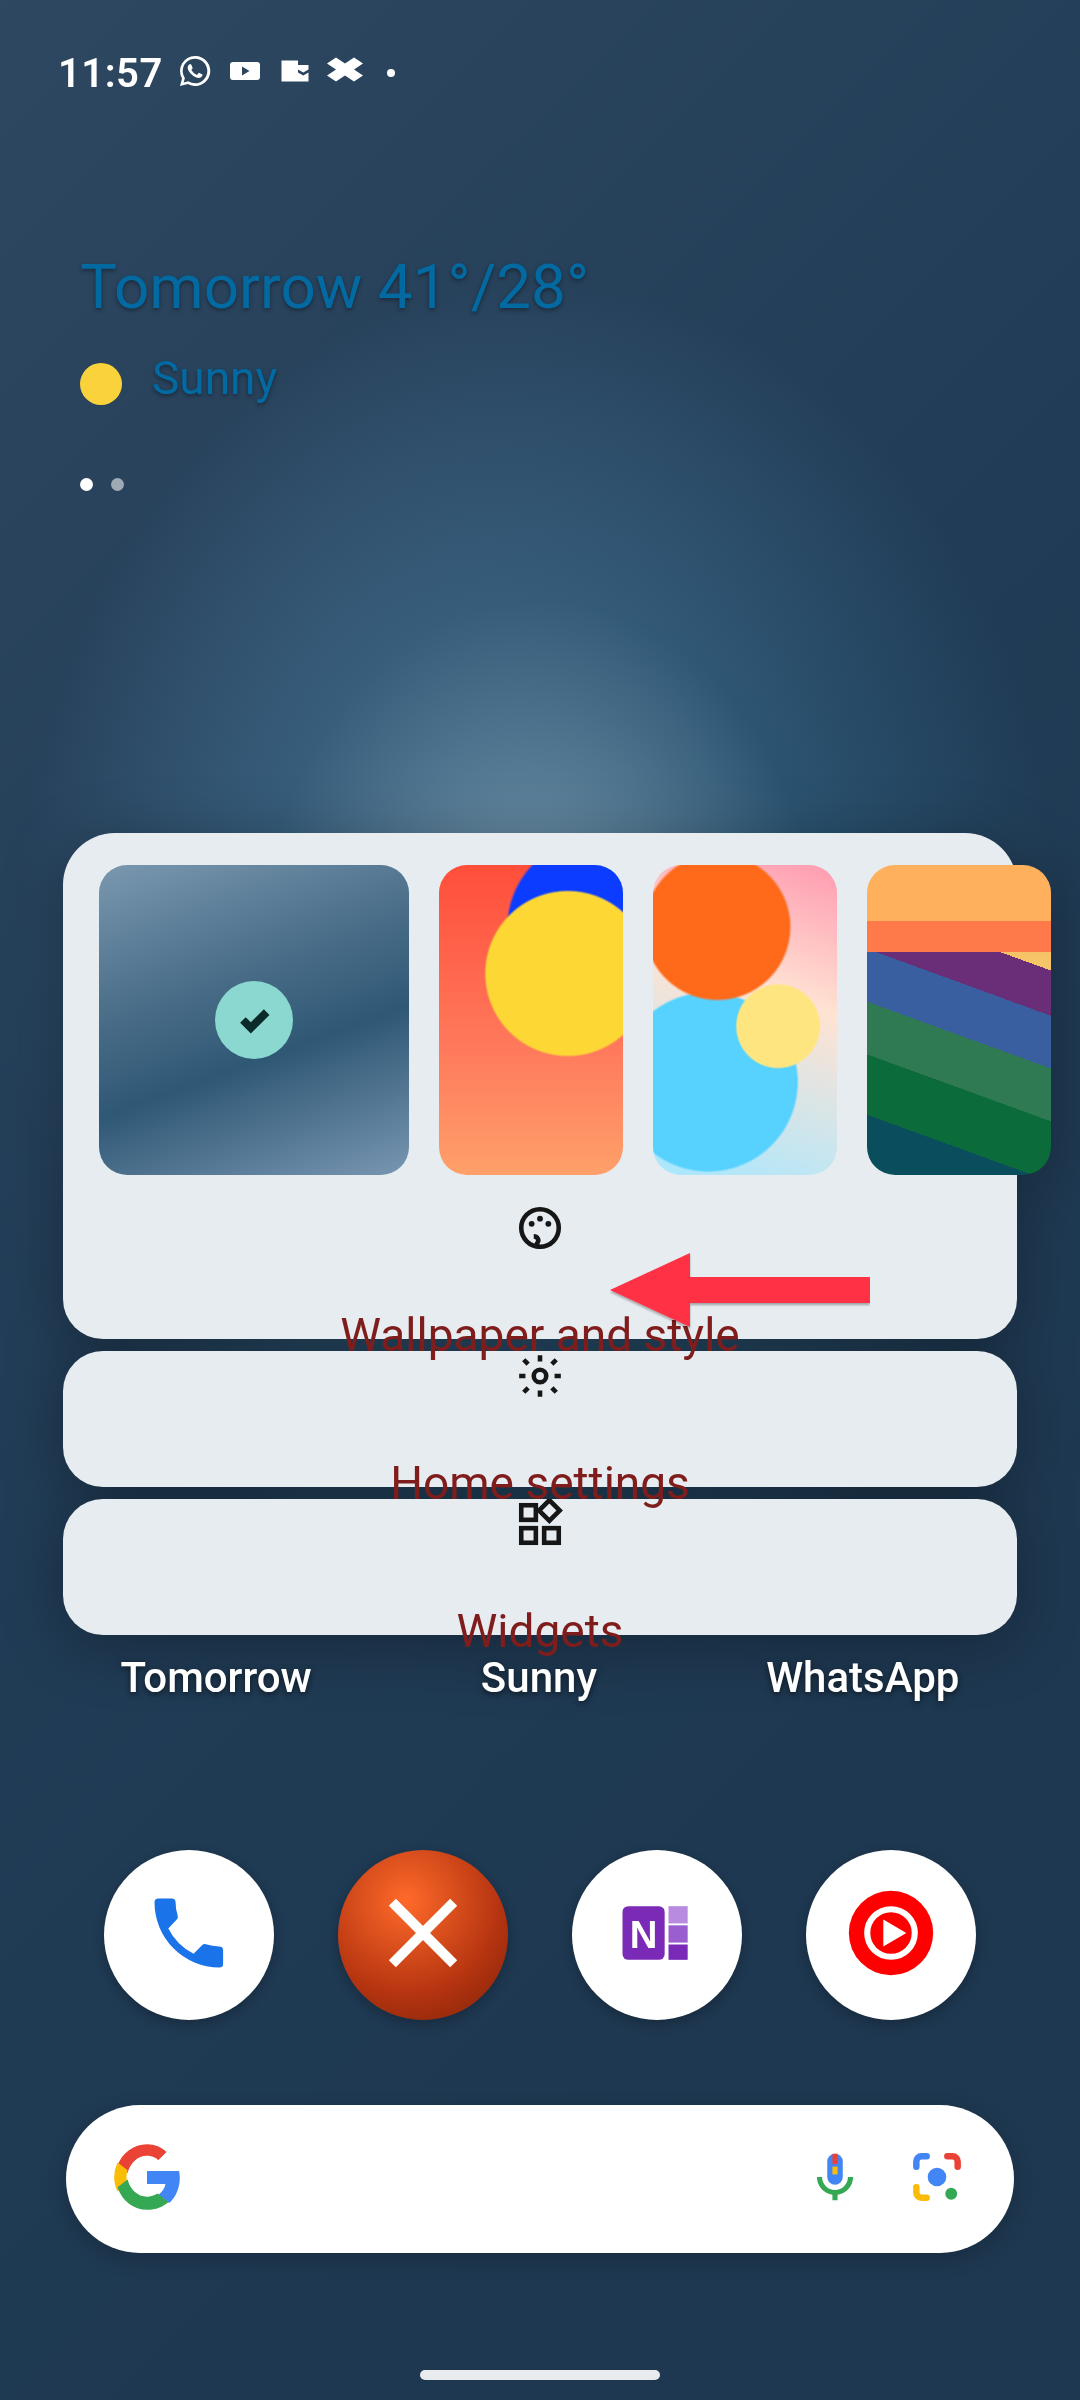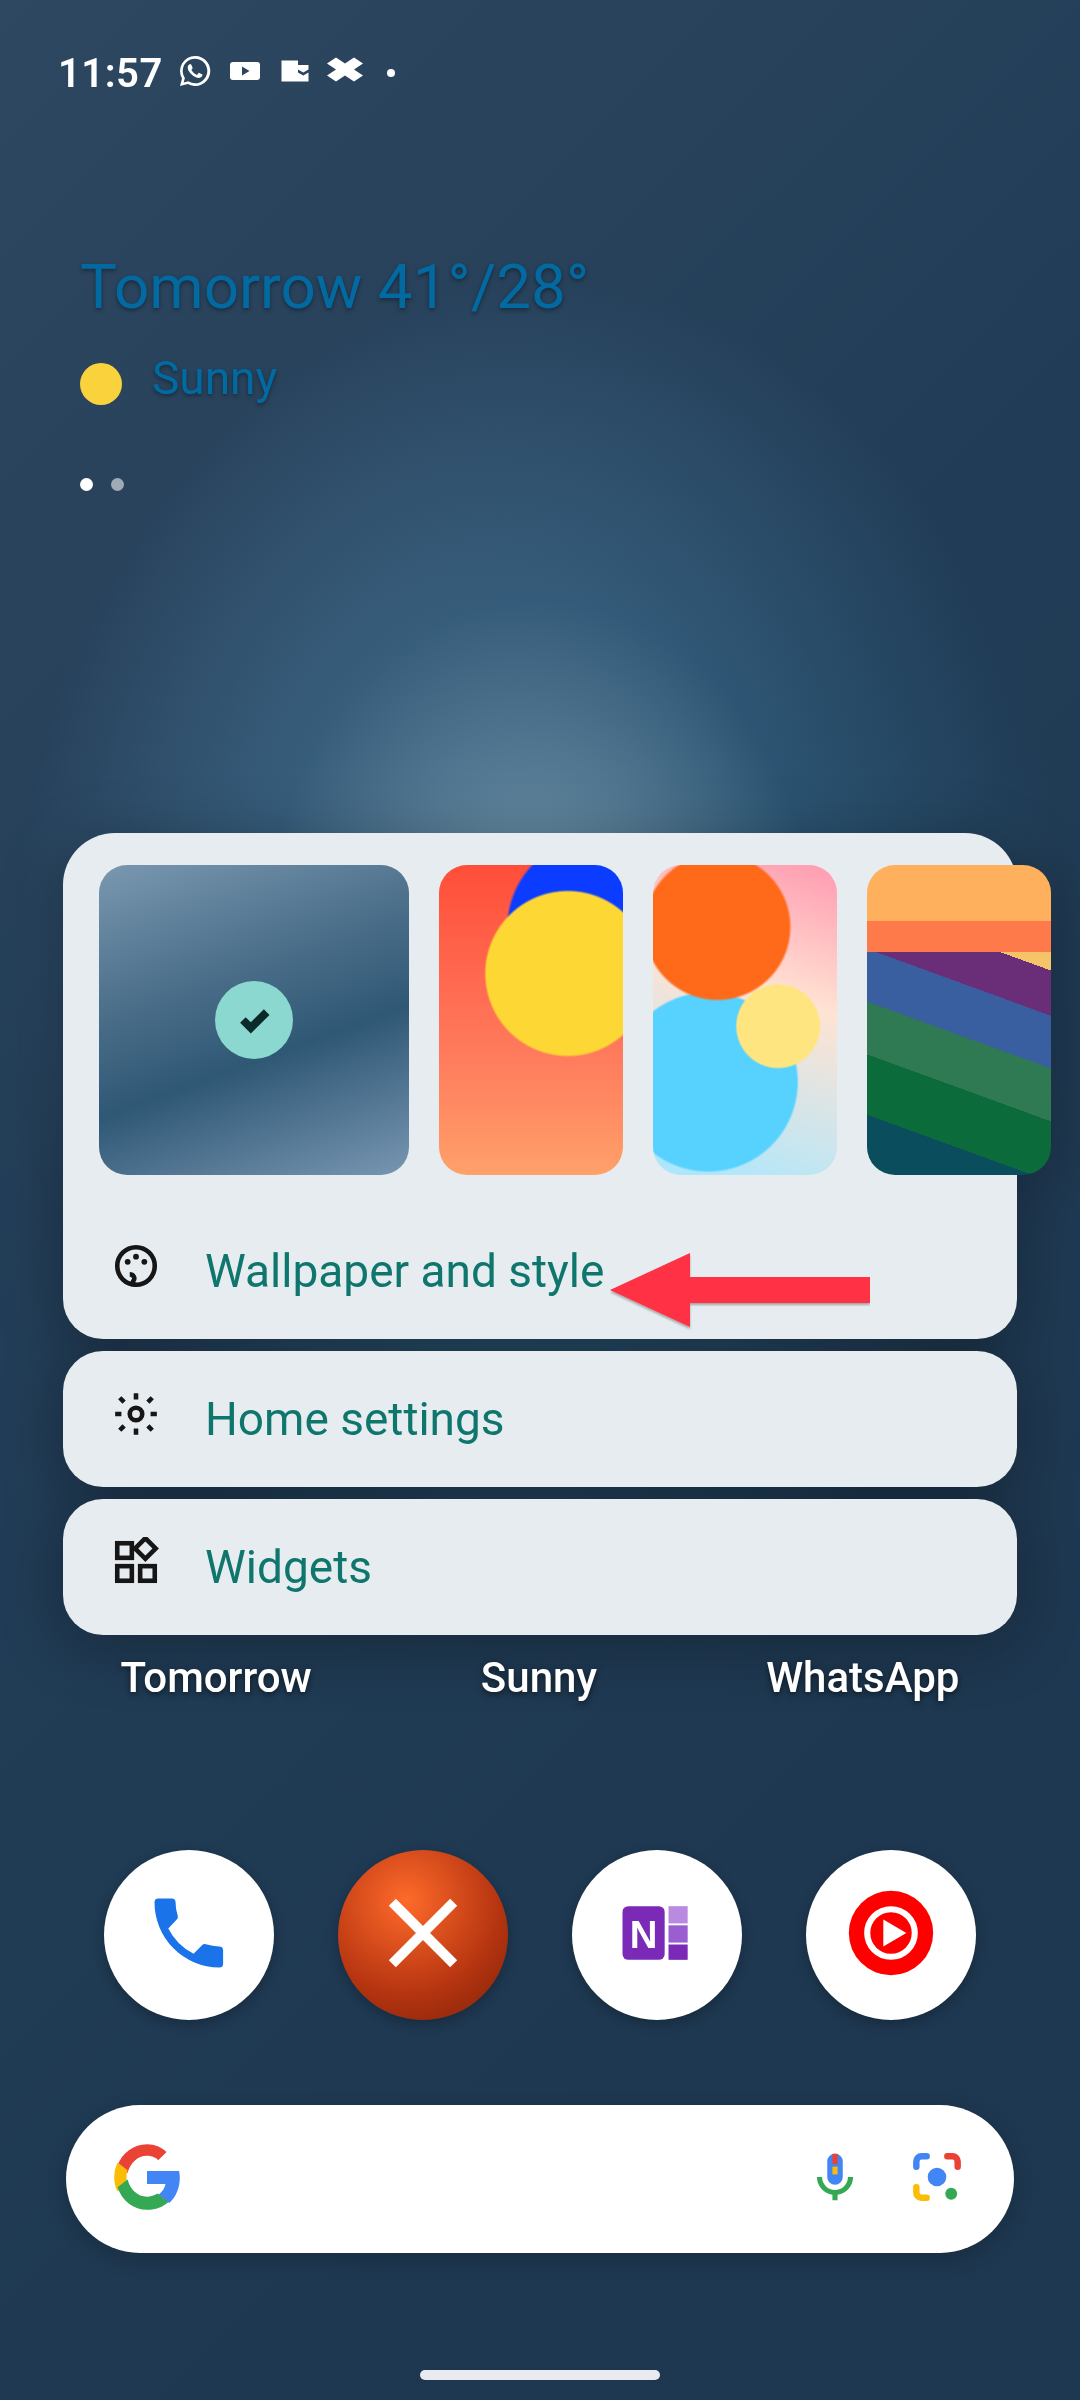--- a/index.html
+++ b/index.html
@@ -79,21 +79,21 @@
       linear-gradient(200deg,#ff9ab0 0%, #ffe3d3 40%, #a8e7ff 100%);
   }
   .thumb.landscape { background:
       linear-gradient(180deg, #ffb05c 0 18%, #ff7a4a 18% 28%, transparent 28%),
       linear-gradient(200deg, transparent 0 28%, #6a2d78 28% 40%, #3a5fa0 40% 54%, #2f7a52 54% 68%, #0c6b3a 68% 84%, #0a4e5e 84% 100%),
       linear-gradient(180deg,#ffb05c, #f0d070 50%, #2f7a52);
   }
   .menu-item {
     background: #e6ecef; border-radius: 40px; margin-top: 12px;
     height: 136px; display: flex; align-items: center; gap: 44px;
-    padding: 0 48px; font-size: 46px; color: #0f766e;
+    padding: 0 48px; font-size: 46px; color: #7f1d1d; flex-direction: column;
   }
   .menu-item svg { width: 50px; height: 50px; stroke: #161616; stroke-width: 2.2; fill: none; }
   .menu-item.first { margin-top: 0; border-top-left-radius: 0; border-top-right-radius: 0; }
 
   
   .arrow-annot { position: absolute; top: 1235px; left: 610px; }
 
   
   .app-labels {
     position: absolute; top: 1653px; left: 0; right: 0;

